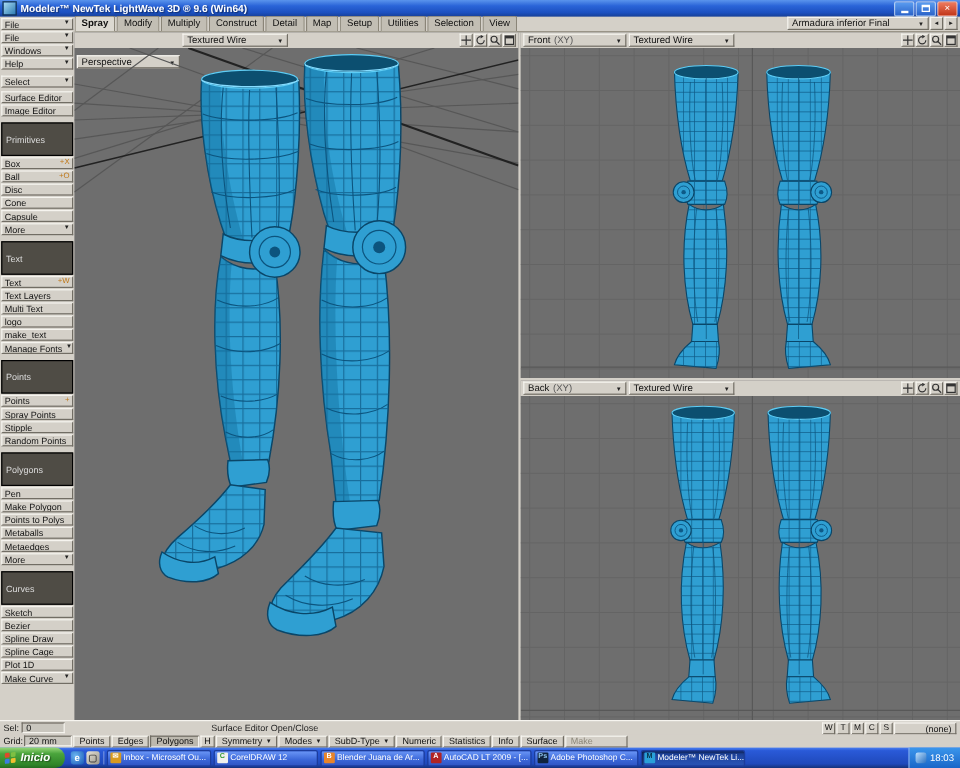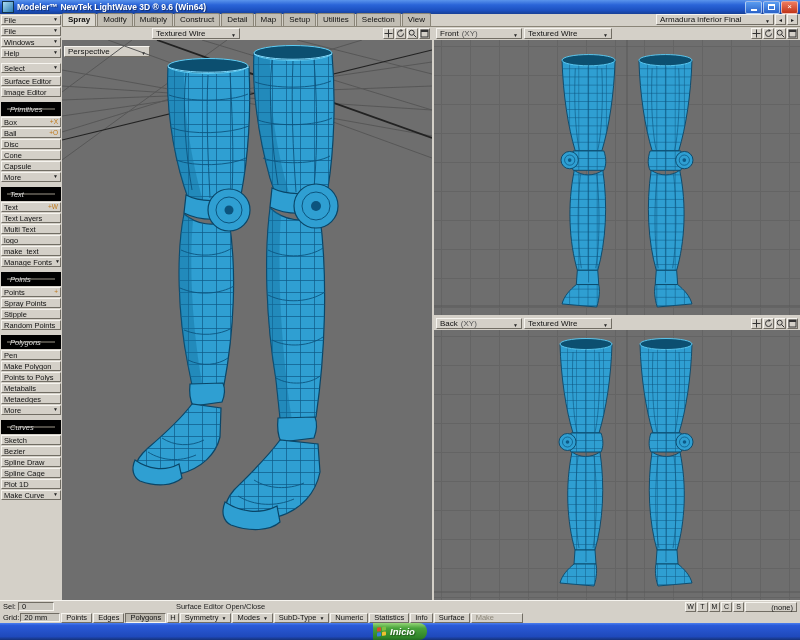--- a/index.html
+++ b/index.html
@@ -26,21 +26,21 @@
   .sunk{background:#c9c6be;border-top:1px solid #716d64;border-left:1px solid #716d64;border-right:1px solid #f6f4ef;border-bottom:1px solid #f6f4ef;box-sizing:border-box;}
 
   .dd{height:11px;display:flex;align-items:flex-end;padding:0 3px;gap:3px;white-space:nowrap;}
   .ar{font-size:5px;color:#222;margin-left:auto;padding-left:3px;}
   .spin{width:11px;height:11px;display:flex;align-items:center;justify-content:center;font-size:5px;color:#222;}
 
   
   .sidebar{left:0;top:14px;width:62px;height:586px;background:#d4d0c8;padding:1px 1px 0 1px;box-sizing:border-box;}
   .sbtn{height:10px;margin-bottom:1px;font-size:7.5px;display:flex;align-items:flex-start;padding:0 2px;color:#111;overflow:hidden;white-space:nowrap;}
   .sbtn .k{margin-left:auto;color:#c07818;font-size:6.5px;}
-  .shdr{height:10px;margin-bottom:1px;background:#4f4c45;border:6px solid #000000;color:#ddd;font-size:7.5px;display:flex;align-items:center;padding:1px 3px;box-sizing:border-box;white-space:nowrap;font-style:italic;}
+  .shdr{height:10px;margin-bottom:1px;background:#4f4c45;border:1px solid #000000;color:#ddd;font-size:7.5px;display:flex;align-items:center;padding:13px 3px;box-sizing:border-box;white-space:nowrap;}
   .gap{height:4px;}
 
   
   .vp{position:absolute;background:#6e6e6e;}
   .vph{height:13px;background:#d4d0c8;display:flex;align-items:center;gap:2px;padding:1px 2px;box-sizing:border-box;}
   .vpbtns{margin-left:auto;display:flex;gap:1px;}
   .vpb{width:11px;height:11px;display:flex;align-items:center;justify-content:center;padding:0;}
   .canvas{display:block;}
   .gridbg{background-color:#6e6e6e;background-image:linear-gradient(#646464 1px,transparent 1px),linear-gradient(90deg,#646464 1px,transparent 1px);background-size:29px 29px;background-position:7px 6px;}
 
@@ -59,21 +59,21 @@
   .srow1{left:0;top:600px;width:800px;height:12px;background:#d4d0c8;display:flex;align-items:center;gap:2px;padding:0 3px;box-sizing:border-box;border-top:1px solid #f6f4ef;font-size:7.5px;}
   .srow2{left:0;top:612px;width:800px;height:11px;background:#d4d0c8;display:flex;align-items:center;gap:1px;padding:0 3px;box-sizing:border-box;font-size:7.5px;}
   .sunkf{height:9px;display:flex;align-items:center;padding:0 3px;}
   .hint{margin-left:120px;color:#222;}
   .mini{width:11px;height:10px;display:flex;align-items:center;justify-content:center;font-size:7px;padding:0;}
   .b2{height:10px;display:flex;align-items:center;padding:0 4px;white-space:nowrap;}
   .b2.pressed{background:#bcb8ae;border-top-color:#716d64;border-left-color:#716d64;border-right-color:#f6f4ef;border-bottom-color:#f6f4ef;}
   .b2.disabled{color:#8b8678;}
 
   
-  .taskbar{left:0;top:623px;width:800px;height:17px;background:linear-gradient(180deg,#4a7ef0 0%,#2a5ad8 15%,#1f49bb 80%,#153279 100%);display:flex;align-items:center;gap:2px;box-sizing:border-box;flex-direction:column;}
+  .taskbar{left:0;top:623px;width:800px;height:17px;background:linear-gradient(180deg,#4a7ef0 0%,#2a5ad8 15%,#1f49bb 80%,#153279 100%);display:flex;align-items:center;gap:2px;box-sizing:border-box;}
   .start{height:17px;padding:0 12px 0 4px;background:linear-gradient(180deg,#95d677 0%,#4aa43c 30%,#2f8428 85%,#256c20 100%);border-radius:0 8px 8px 0;color:#fff;font-weight:bold;font-style:italic;font-size:9.5px;display:flex;align-items:center;gap:3px;text-shadow:1px 1px 1px rgba(0,0,0,.4);flex:none;}
   .flag{width:10px;height:10px;display:grid;grid-template-columns:4px 4px;grid-template-rows:4px 4px;gap:1px;transform:skewY(-8deg);}
   .flag i{display:block;border-radius:1px;}
   .ql{display:flex;gap:2px;align-items:center;padding:0 3px;border-right:1px solid rgba(255,255,255,.35);flex:none;}
   .qlicon{width:11px;height:11px;border-radius:2px;display:flex;align-items:center;justify-content:center;color:#fff;font-size:8px;font-weight:bold;}
   .tbtn{width:87px;height:14px;background:linear-gradient(180deg,#6a96f6 0%,#3a66d8 60%,#2f55c4 100%);border:1px solid #1c3c9c;border-radius:2px;color:#fff;font-size:7px;display:flex;align-items:center;gap:2px;padding:0 2px;box-sizing:border-box;overflow:hidden;white-space:nowrap;flex:none;}
   .tbtn.active{background:linear-gradient(180deg,#1a3d92,#2a55b8);box-shadow:inset 1px 1px 2px rgba(0,0,0,.55);}
   .ticon{width:9px;height:9px;flex:none;border-radius:1px;font-size:6px;line-height:9px;text-align:center;color:#fff;font-weight:bold;}
   .clock{margin-left:auto;height:17px;background:linear-gradient(180deg,#3a96ec,#1a66c8);border-left:1px solid #84b4f2;display:flex;align-items:center;gap:3px;padding:0 5px;color:#fff;font-size:8px;flex:none;}
   .trayicon{width:9px;height:9px;border-radius:2px;background:linear-gradient(135deg,#bfe2ff,#2a70c0);flex:none;}

